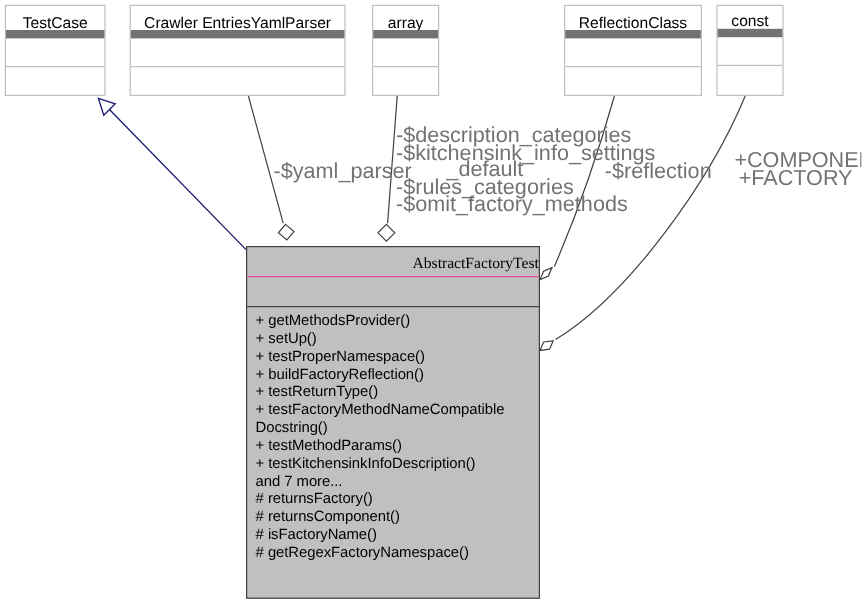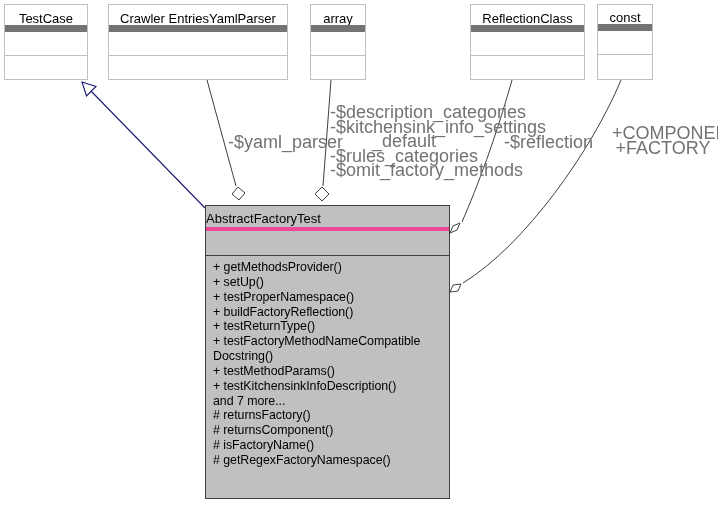--- a/index.html
+++ b/index.html
@@ -61,26 +61,27 @@
     box-sizing: border-box;
     border: 1px solid #404040;
     background: #c0c0c0;
     display: flex;
     flex-direction: column;
   }
   .uml-box-main .title-compartment {
     box-sizing: border-box;
     height: 25px;
     line-height: 25px;
-    text-align: left;
+    text-align: right;
     font-size: 13px;
     color: #000000;
-    border-bottom: 4px solid #ec4899;
+    border-bottom: 1px solid #ec4899;
     white-space: nowrap;
     overflow: hidden;
+    font-family: Liberation Serif, serif;
   }
   .uml-box-main .attr-compartment {
     box-sizing: border-box;
     height: 25px;
     border-bottom: 1px solid #404040;
   }
   .uml-box-main .op-compartment {
     box-sizing: border-box;
     flex: 1 1 auto;
     padding: 4px 0 3px 7px;

